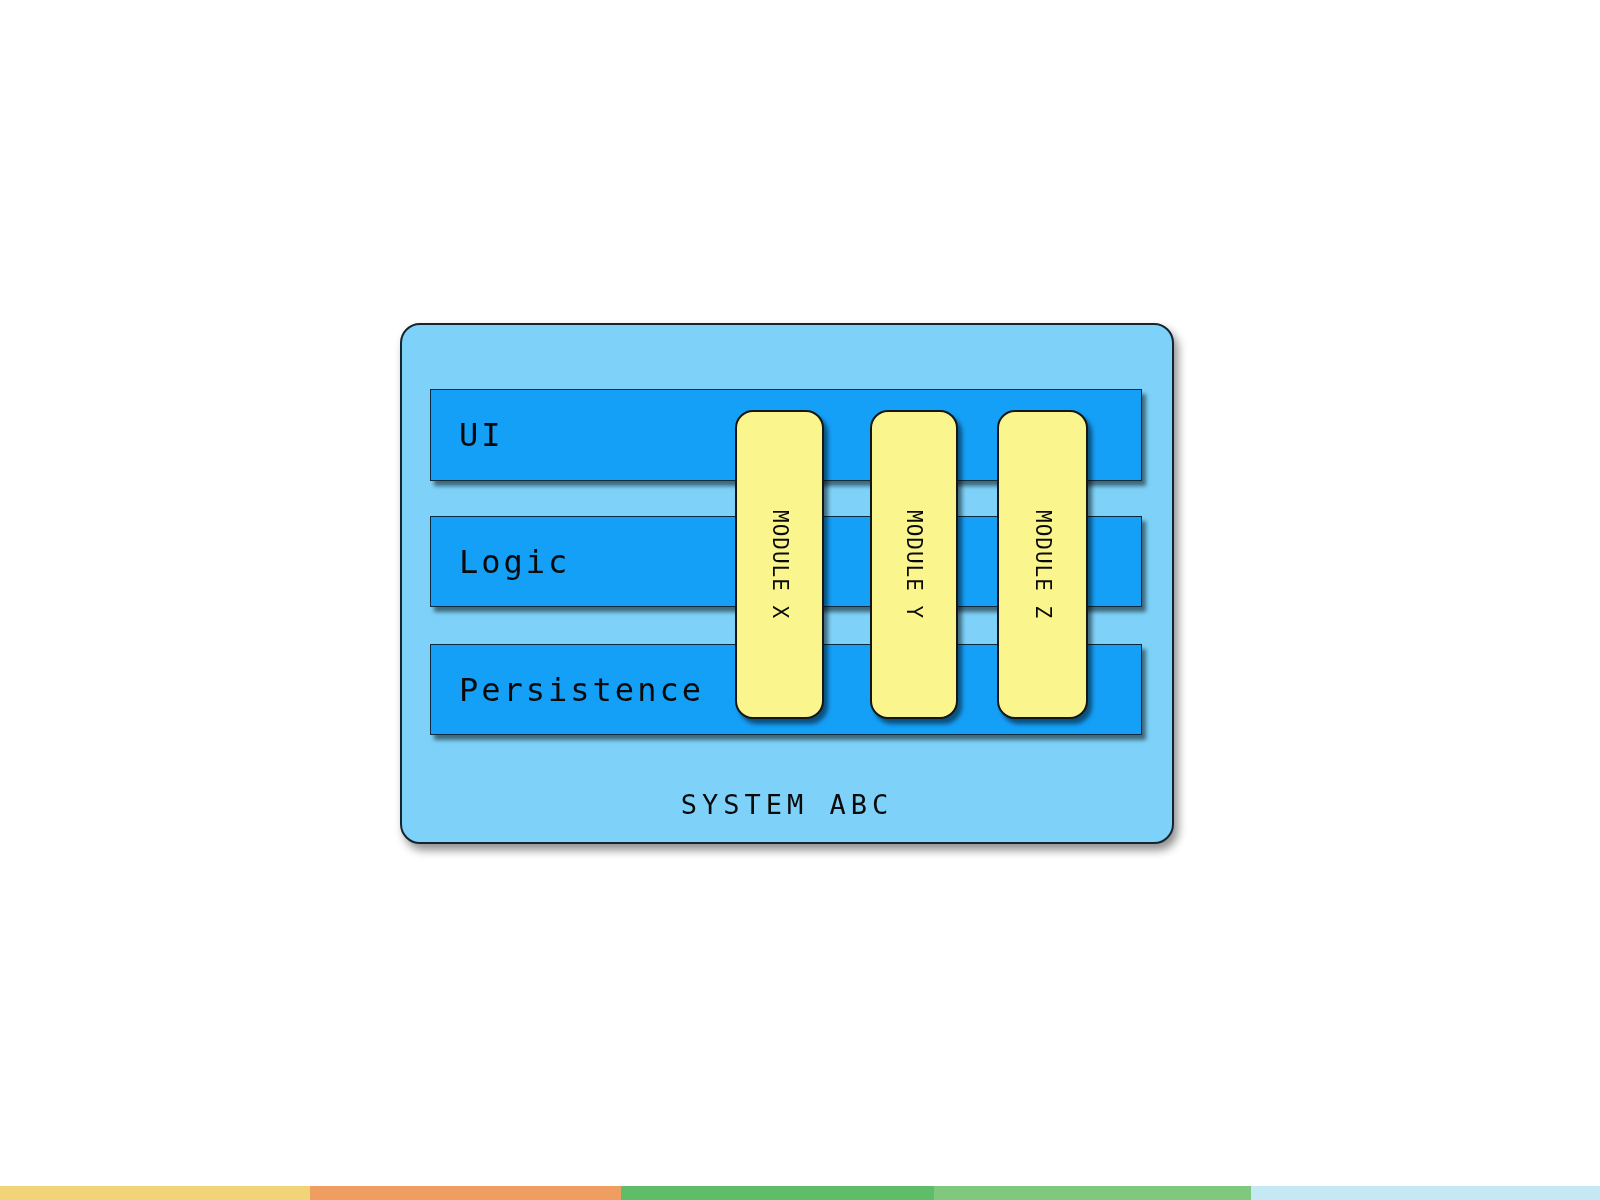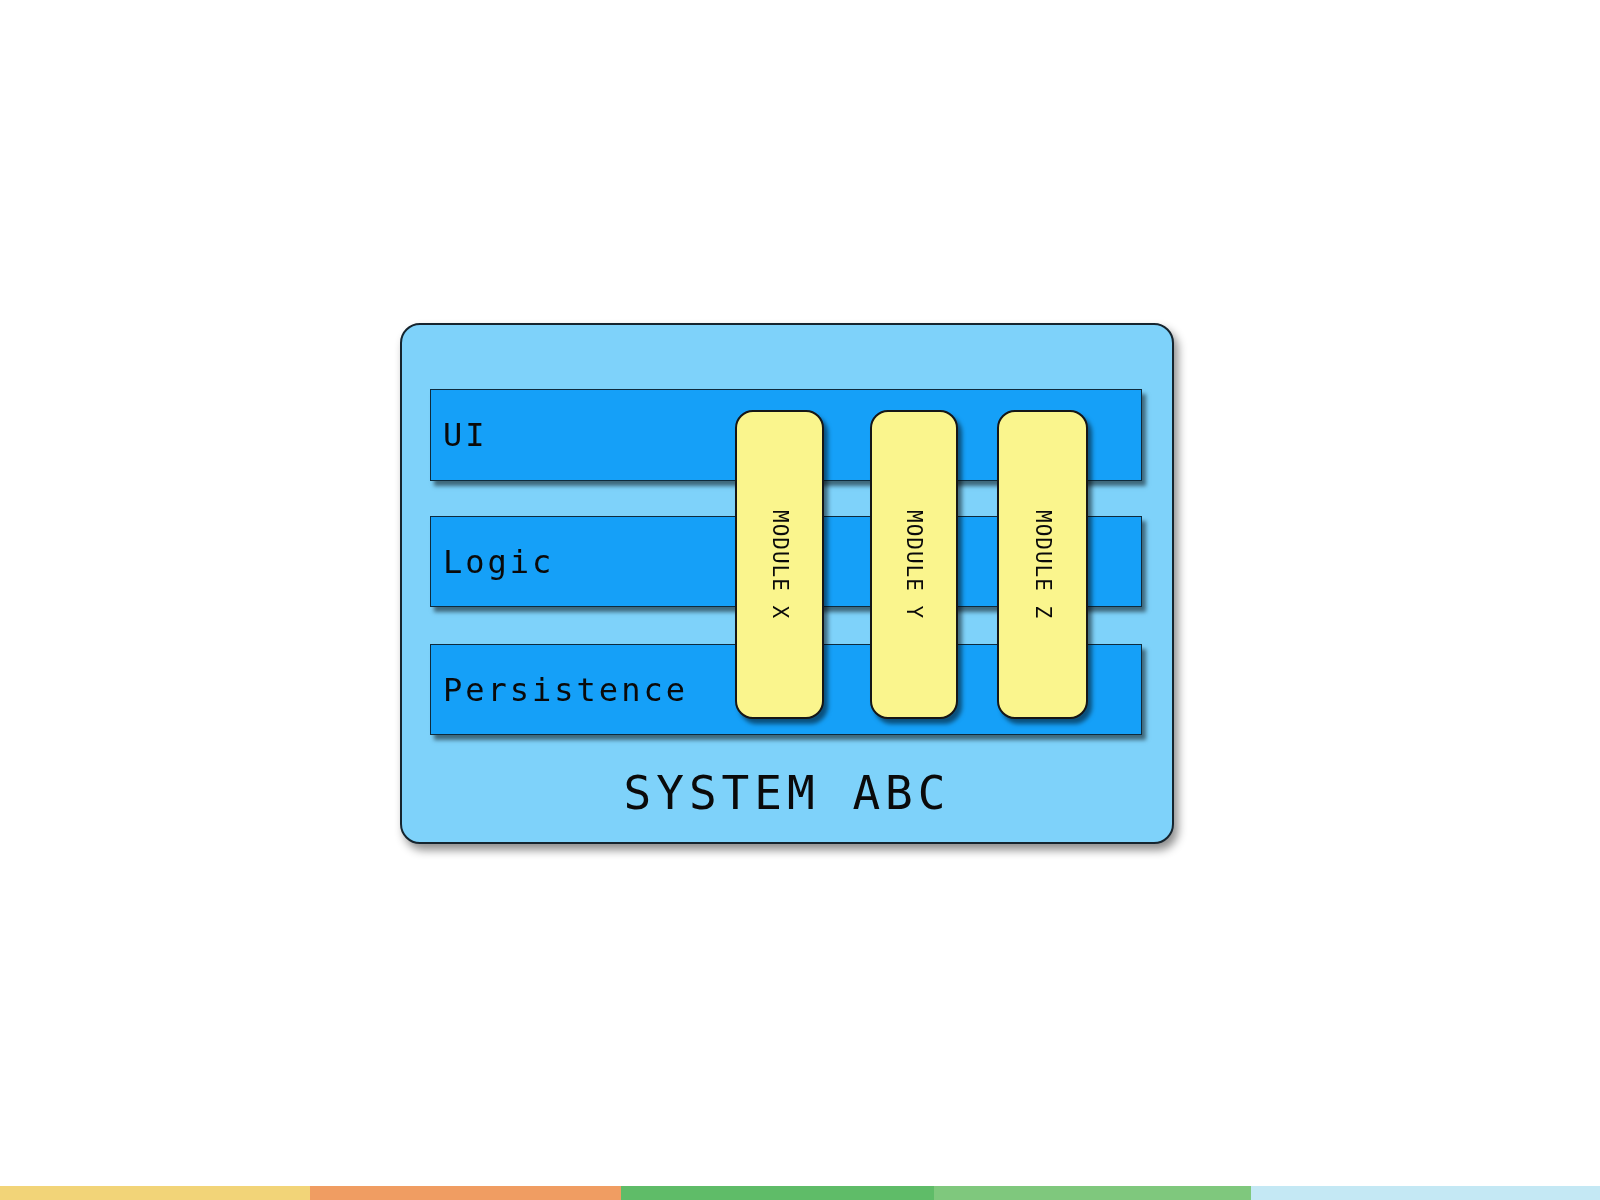--- a/index.html
+++ b/index.html
@@ -37,21 +37,21 @@
     background: #15A0F8;
     border: 1px solid #0e2b3d;
     box-shadow: 4px 5px 4px rgba(0,0,0,0.5);
     display: flex;
     align-items: center;
   }
   .layer-1 { top: 64px;  height: 90px; }
   .layer-2 { top: 191px; height: 89px; }
   .layer-3 { top: 319px; height: 89px; }
   .layer-label {
-    padding-left: 12px;
+    padding-left: 28px;
     font-size: 32px;
     letter-spacing: 3px;
     color: #0a0a0a;
     white-space: nowrap;
   }
 
   
   .module {
     position: absolute;
     top: 85px;
@@ -76,21 +76,21 @@
     white-space: nowrap;
   }
 
   
   .system-label {
     position: absolute;
     left: 0;
     right: 0;
     bottom: 22px;
     text-align: center;
-    font-size: 46px;
+    font-size: 27px;
     letter-spacing: 5px;
     color: #0a0a0a;
     white-space: nowrap;
   }
 
   
   .footer-stripe {
     position: absolute;
     left: 0;
     bottom: 0;

